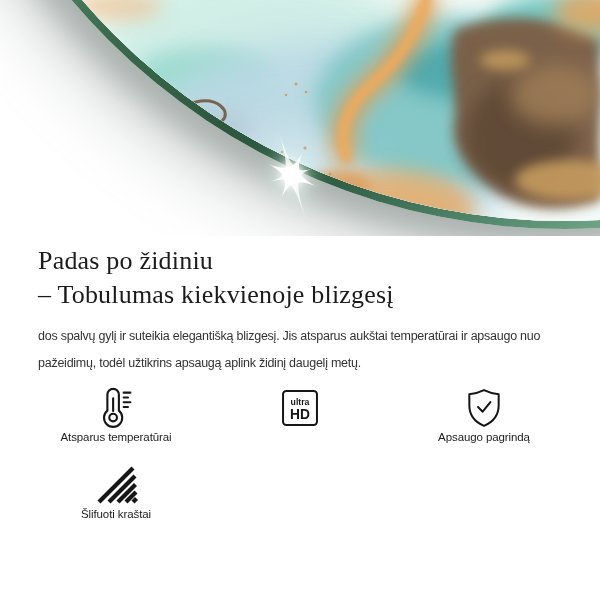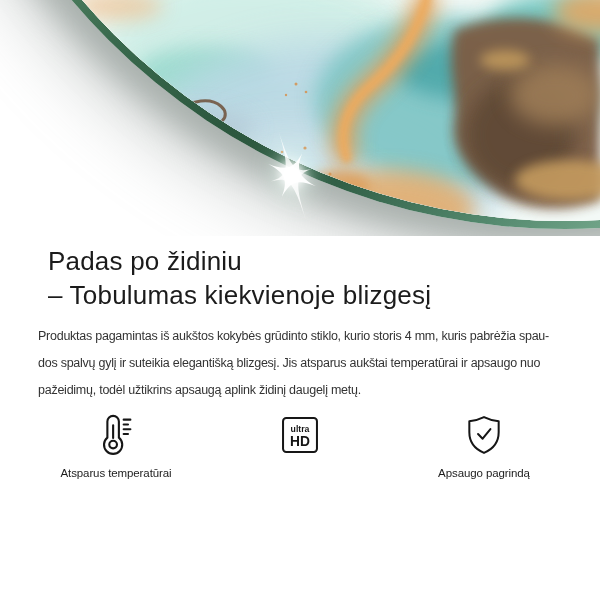--- a/index.html
+++ b/index.html
@@ -19,33 +19,33 @@
     position:absolute;left:-73px;top:-1055px;width:1276px;height:1276px;border-radius:50%;
     overflow:hidden;background:#f2f8f5;
     box-shadow:inset 4px -5px 5px -1px rgba(255,255,255,.95),
                inset 15px -18px 26px -8px rgba(140,185,165,.35);
   }
   .marble{position:absolute;left:73px;top:1055px;width:600px;height:236px;display:block;}
   .sparkle{position:absolute;left:242px;top:125px;width:100px;height:100px;pointer-events:none;
            filter:drop-shadow(0 0 6px rgba(255,255,255,.95)) drop-shadow(0 0 14px rgba(220,255,240,.7));}
 
   
-  .title{margin:8px 48px 0;font-family:Liberation Sans, sans-serif;
+  .title{margin:8px 38px 0;font-family:Liberation Serif, serif;
          font-weight:400;color:#1b1b1b;font-size:26px;line-height:34px;letter-spacing:.2px;}
 
   
   .desc{margin:11px 38px 0;color:#333333;font-size:12.5px;line-height:27px;letter-spacing:-.25px;}
   .desc div{white-space:nowrap;}
 
   
   .features{margin:7px 24px 0;display:grid;grid-template-columns:1fr 1fr 1fr;row-gap:18px;}
   .feature{display:flex;flex-direction:column;align-items:center;}
   .ficon{height:47px;display:flex;align-items:center;justify-content:flex-start;}
   .ficon svg{display:block;}
-  .flabel{margin-top:9px;font-size:11.5px;letter-spacing:-.1px;color:#1c1c1c;text-align:center;}
+  .flabel{margin-top:0;font-size:11.5px;letter-spacing:-.1px;color:#1c1c1c;text-align:center;}
   .ic{stroke:#161616;fill:none;stroke-width:2.2;}
   .ic-round{stroke-linecap:round;stroke-linejoin:round;}
   .uhd-top{font:700 9.5px "Liberation Sans",sans-serif;fill:#161616;}
   .uhd-bottom{font:800 15px "Liberation Sans",sans-serif;fill:#161616;}
 </style>
 </head>
 <body>
 
 <div class="page">
 
@@ -120,21 +120,20 @@
       </g>
     </svg>
   </div>
 
   <h1 class="title">
     <div>Padas po židiniu</div>
     <div>– Tobulumas kiekvienoje blizgesį</div>
   </h1>
 
   <div class="desc">
-    <div>Produktas pagamintas iš aukštos kokybės grūdinto stiklo, kurio storis 4 mm, kuris pabrėžia spau-</div>
     <div>dos spalvų gylį ir suteikia elegantišką blizgesį. Jis atsparus aukštai temperatūrai ir apsaugo nuo</div>
     <div>pažeidimų, todėl užtikrins apsaugą aplink židinį daugelį metų.</div>
   </div>
 
   <div class="features">
 
     <div class="feature">
       <div class="ficon">
         <svg width="46" height="46" viewBox="0 0 48 48">
           <path class="ic ic-round" d="M15,10 a6,6 0 0 1 12,0 v16.8 a9.5,9.5 0 1 1 -12,0 Z"></path>
@@ -160,16 +159,30 @@
       <div class="ficon">
         <svg width="44" height="44" viewBox="0 0 48 48">
           <path class="ic ic-round" stroke-width="2.4" d="M24,4.5 C29,7 35,8.5 40,9 V21 C40,32.5 33.5,39.5 24,43.5 C14.5,39.5 8,32.5 8,21 V9 C13,8.5 19,7 24,4.5 Z"></path>
           <path class="ic ic-round" stroke-width="2.6" d="M17.5,23 L22.5,28 L31,17.5"></path>
         </svg>
       </div>
       <div class="flabel">Apsaugo pagrindą</div>
     </div>
 
 
+    <div class="feature">
+      <div class="ficon">
+        <svg width="48" height="48" viewBox="0 0 48 48">
+          <g stroke="#161616" stroke-width="4.2" fill="none">
+            <path d="M7,41 L41,7"></path>
+            <path d="M17,41 L43,15"></path>
+            <path d="M26,41 L43.5,23.5"></path>
+            <path d="M34,41 L44,31"></path>
+            <path d="M41,41 L44.5,37.5"></path>
+          </g>
+        </svg>
+      </div>
+      <div class="flabel">Šlifuoti kraštai</div>
+    </div>
 
 
   </div>
 </div>
 
 </body></html>

